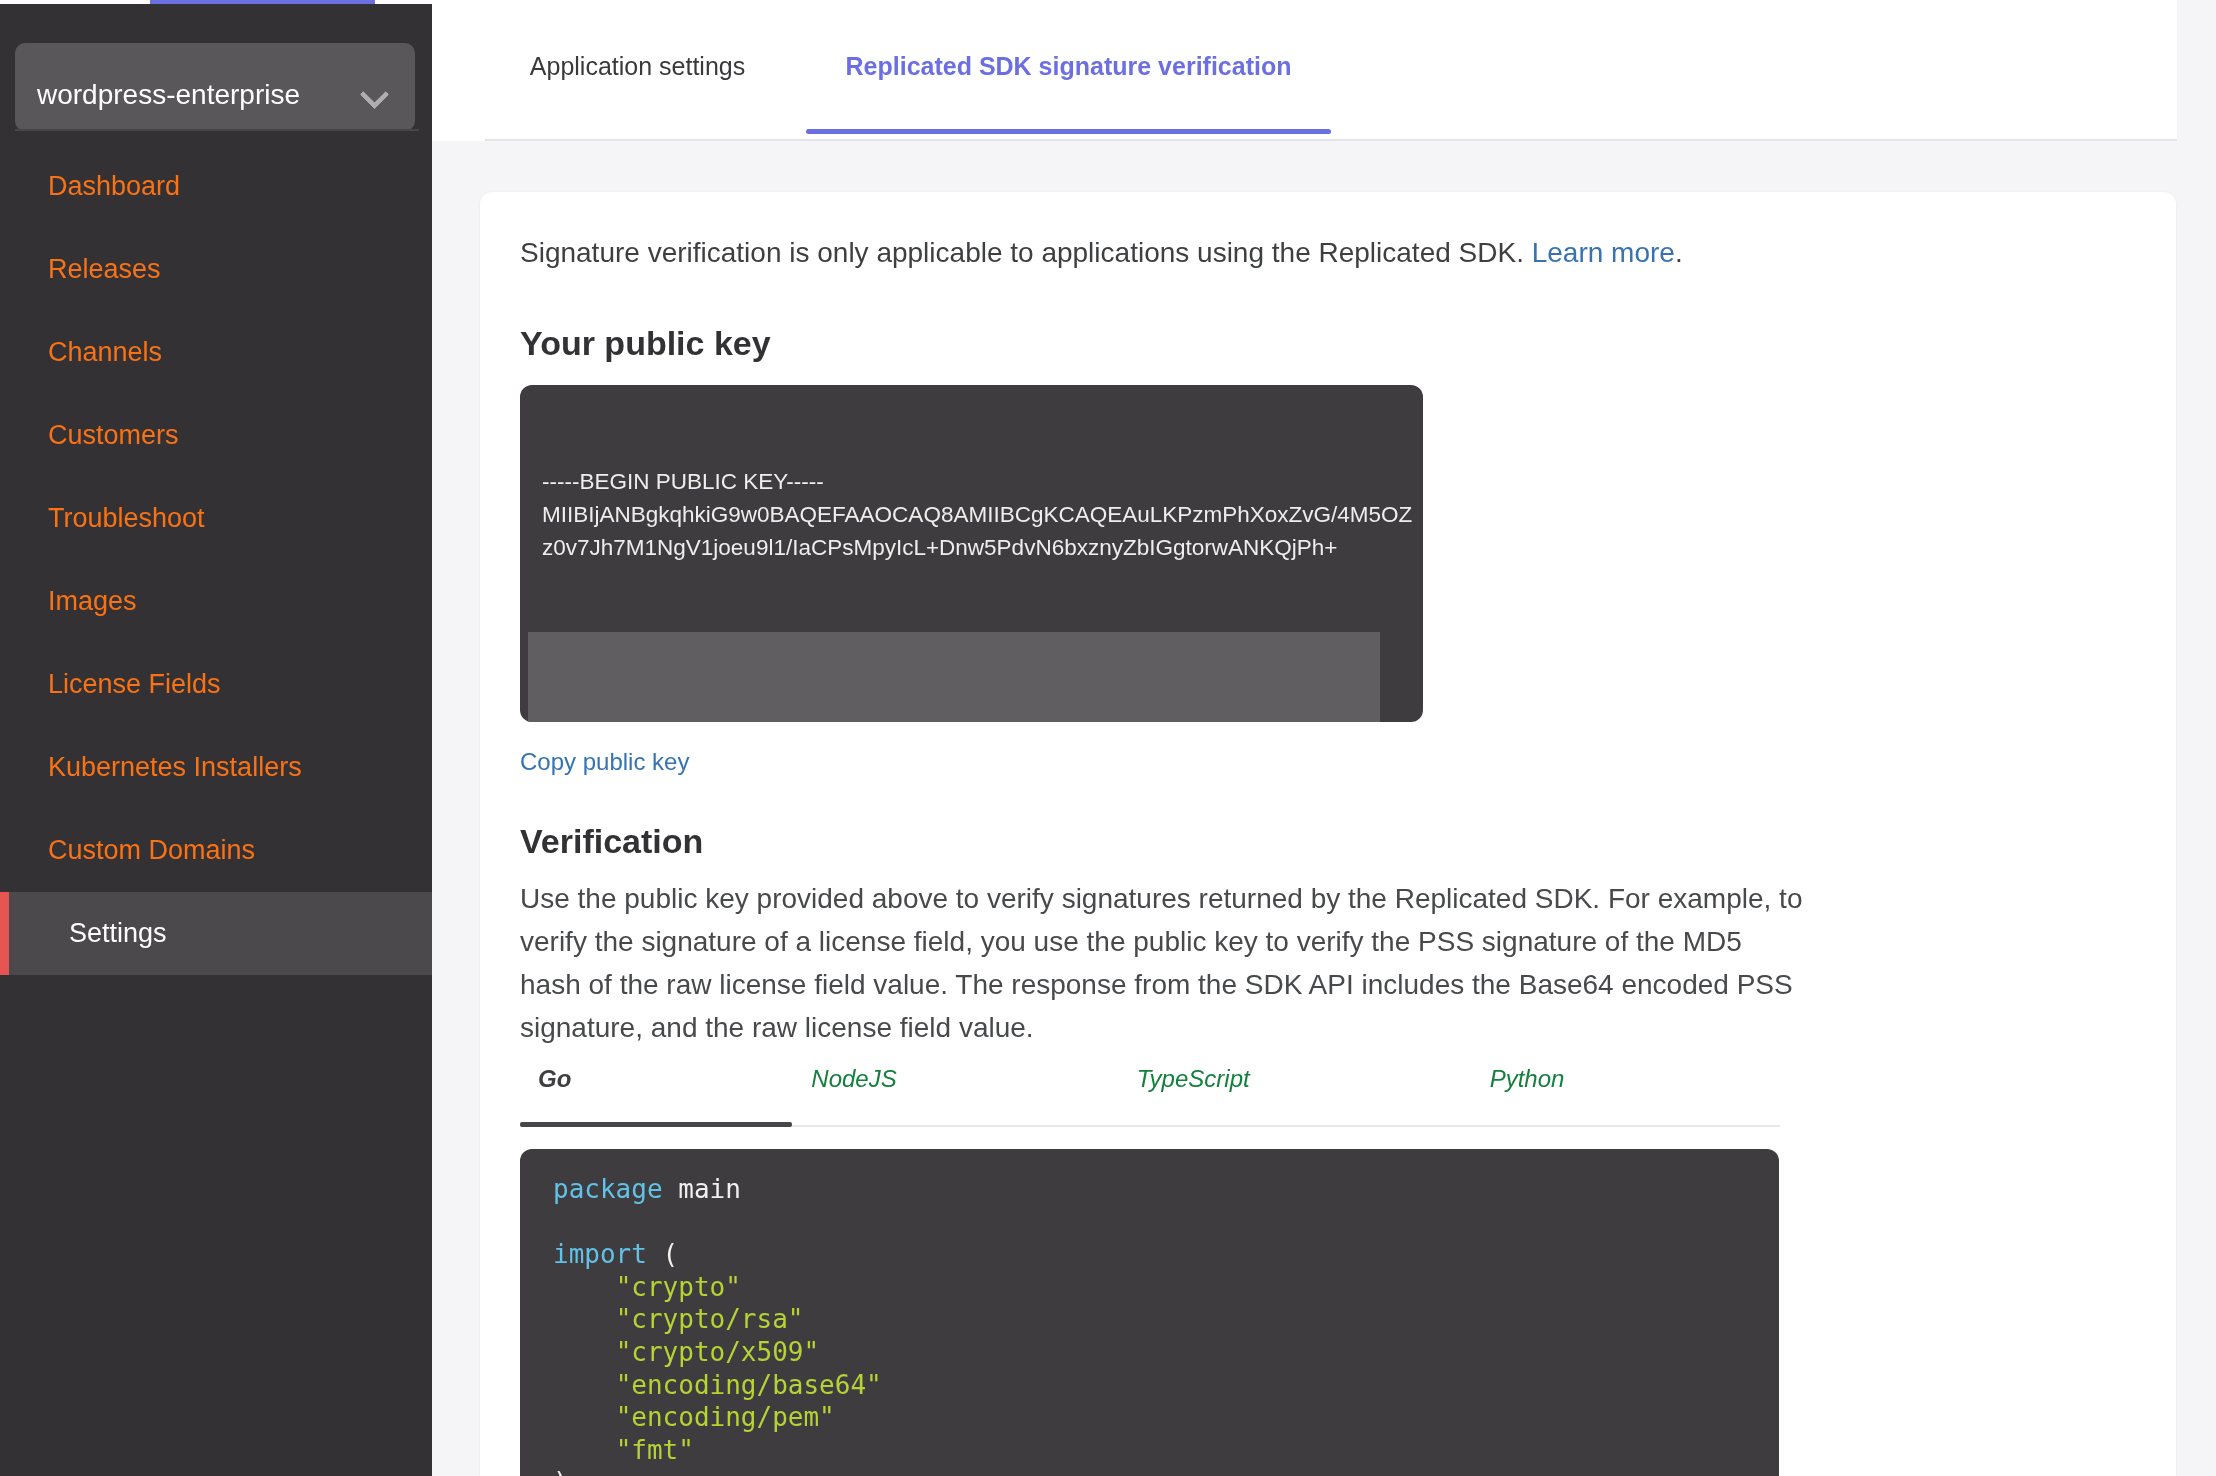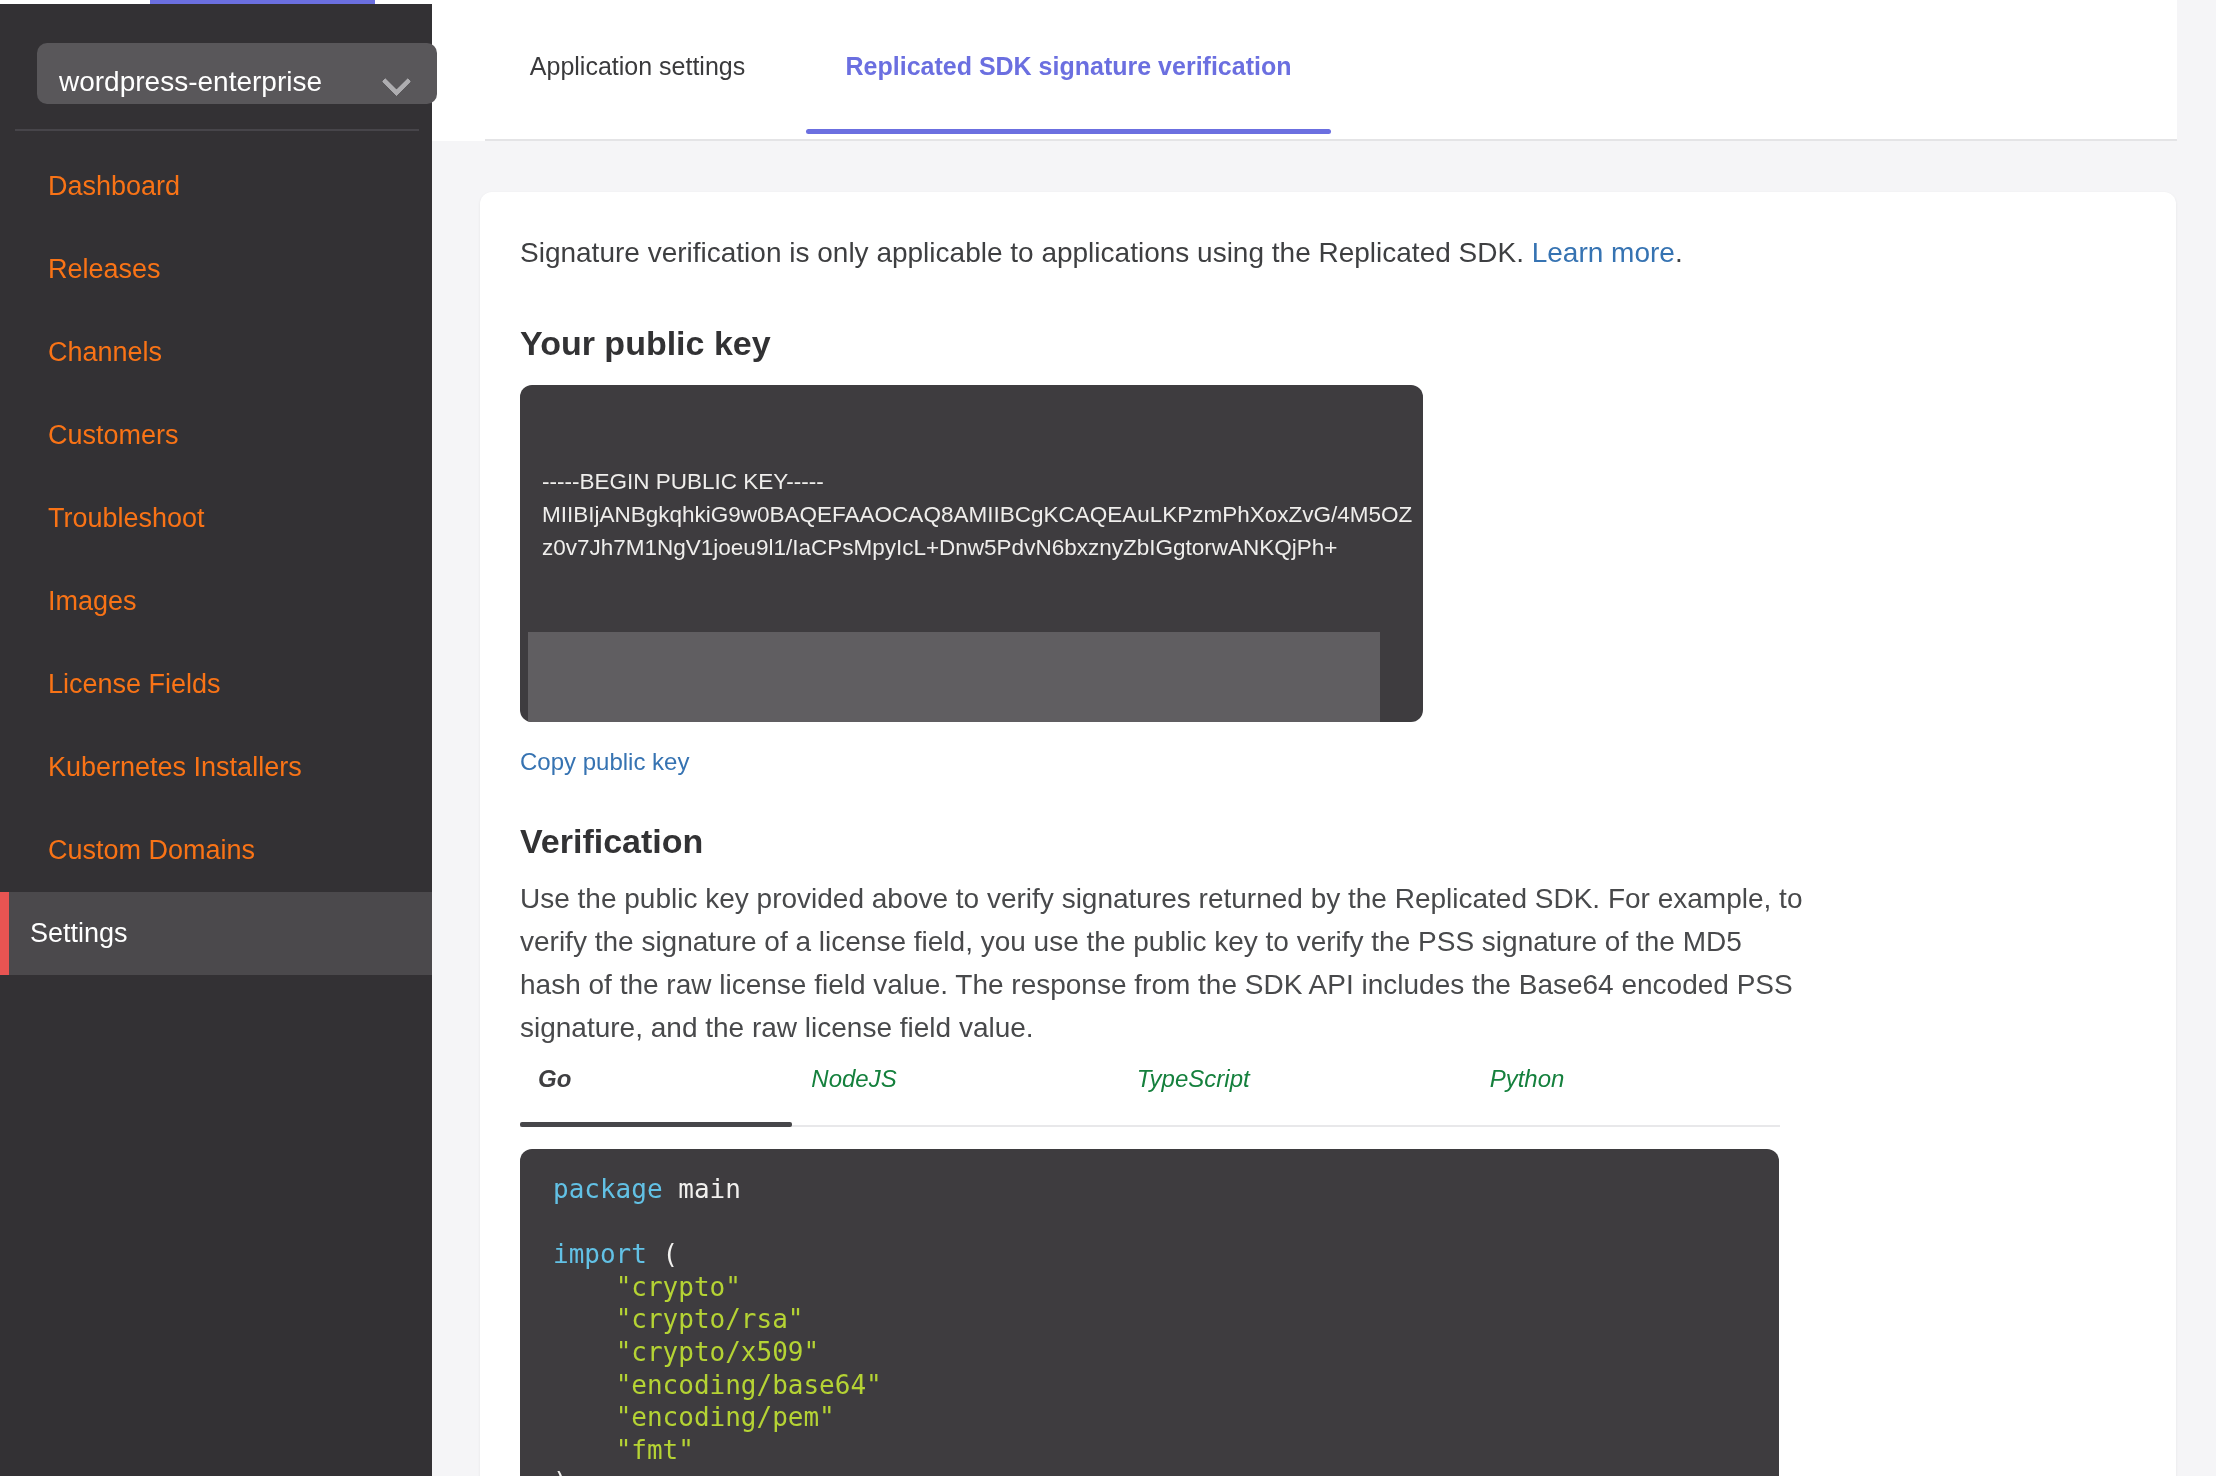--- a/index.html
+++ b/index.html
@@ -13,23 +13,23 @@
   
   .top-strip { position:absolute; top:0; left:0; width:432px; height:4px; background:#ffffff; z-index:6; }
   .top-strip .accent { position:absolute; top:0; left:150px; width:225px; height:4px; background:#6b6fe0; }
 
   
   .sidebar {
     position:absolute; top:0; left:0; width:432px; height:1476px;
     background:#333134; z-index:5;
   }
   .app-selector {
-    position:absolute; top:43px; left:15px; width:400px; height:61px;
+    position:absolute; top:43px; left:15px; width:400px; height:88px;
     background:#59575a; border-radius:10px; cursor:pointer;
-    display:flex; align-items:center; padding:16px 28px 0 22px;margin-left:22px;
+    display:flex; align-items:center; padding:16px 28px 0 22px;
   }
   .app-selector .label {
     color:#ffffff; font-size:28px; flex:1 1 auto;
     white-space:nowrap; overflow:hidden;
   }
   .chevron {
     width:26px; height:26px; position:relative; flex:0 0 auto;
   }
   .chevron::before {
     content:""; position:absolute; left:3px; top:2px;
@@ -43,21 +43,21 @@
     background:#47454a;
   }
   .nav { position:absolute; top:145px; left:0; width:432px; }
   .nav-item {
     height:83px; display:flex; align-items:center;
     padding-left:48px; font-size:27px; color:#f97316; cursor:pointer;
     border-left:0 solid transparent;
   }
   .nav-item.active {
     background:#4b494c; color:#ffffff;
-    border-left:9px solid #e85452; padding-left:21px;
+    border-left:9px solid #e85452; padding-left:60px;
   }
 
   
   .header {
     position:absolute; top:0; left:432px; width:1745px; height:141px;
     background:#ffffff; z-index:4;
   }
   .header .border {
     position:absolute; left:53px; right:0; bottom:0; height:2px; background:#e4e4e6;
   }

